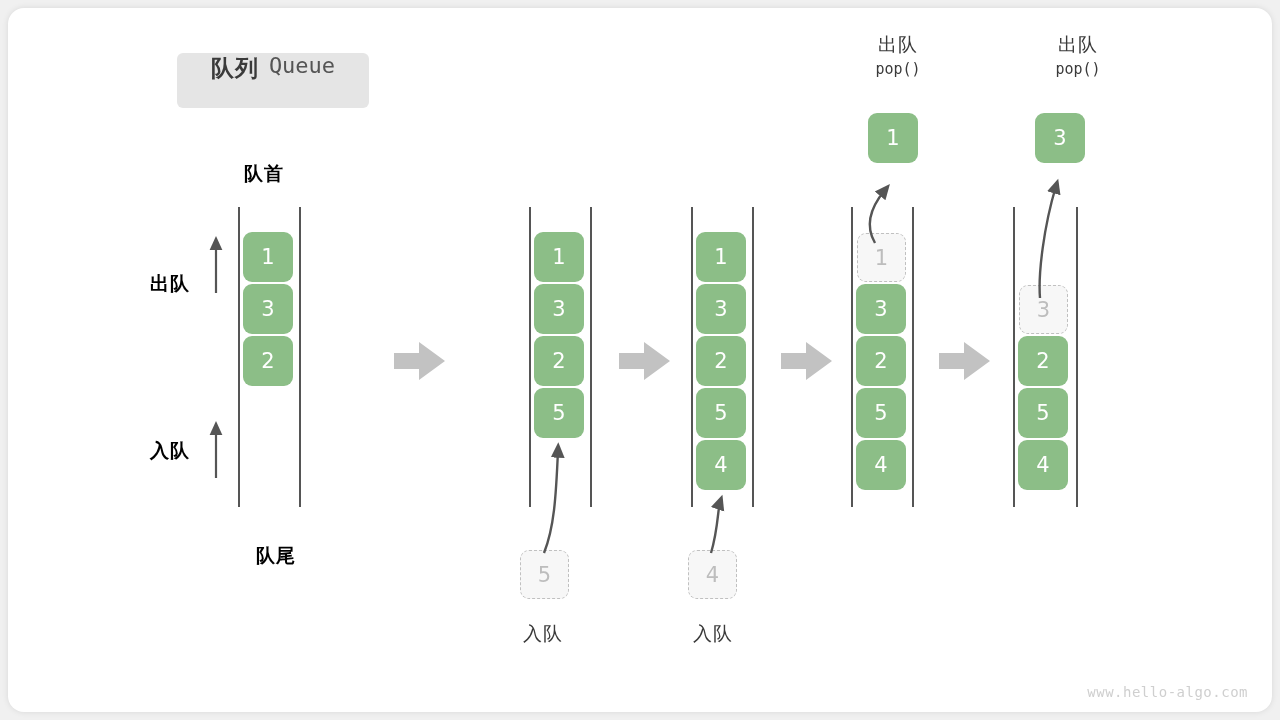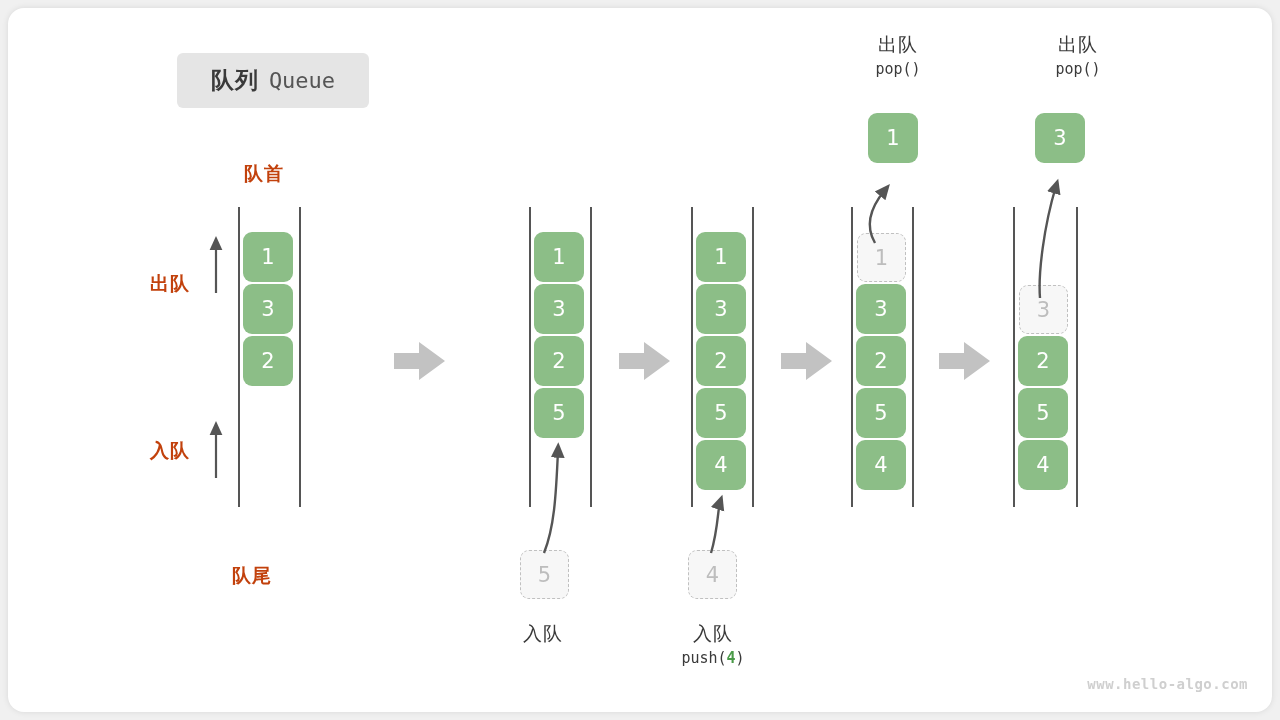--- a/index.html
+++ b/index.html
@@ -34,42 +34,42 @@
   
   #title-badge {
     position: absolute;
     left: 169px;
     top: 45px;
     width: 192px;
     height: 55px;
     background: #e5e5e5;
     border-radius: 6px;
     display: flex;
-    align-items: center;
+    align-items: flex-start;
     justify-content: center;
     gap: 10px;
   }
   #title-badge .cn {
     font-size: 23px;
     font-weight: bold;
     color: #3a3a3a;
     letter-spacing: 1px;
   }
   #title-badge .en {
     font-size: 22px;
     color: #555555;
     font-family: "DejaVu Sans Mono", "Liberation Mono", monospace;
   }
 
   
   .cn-label {
     position: absolute;
     font-size: 19px;
     font-weight: bold;
-    color: #c2410c;
+    color: #000000;
     letter-spacing: 1px;
     white-space: nowrap;
   }
   .caption {
     position: absolute;
     text-align: center;
     white-space: nowrap;
     color: #3a3a3a;
   }
   .caption .cn {
@@ -126,41 +126,40 @@
     top: 0;
     width: 1264px;
     height: 704px;
     pointer-events: none;
   }
 
   
   #watermark {
     position: absolute;
     right: 24px;
-    bottom: 20px;
+    bottom: 12px;
     font-size: 14px;
     color: #cfcfcf;
     font-family: "DejaVu Sans Mono", "Liberation Mono", monospace;
     letter-spacing: 0.5px;
-    font-weight: bold;
   }
 </style>
 </head>
 <body>
 
 <div id="page">
   <div id="card">
 
     <div id="title-badge">
       <span class="cn">队列</span>
       <span class="en">Queue</span>
     </div>
 
     <div class="cn-label" style="left:236px; top:153px;">队首</div>
-    <div class="cn-label" style="left:224px; top:535px;margin-top:20px;">队尾</div>
+    <div class="cn-label" style="left:248px; top:535px;">队尾</div>
     <div class="cn-label" style="left:142px; top:263px;">出队</div>
     <div class="cn-label" style="left:142px; top:430px;">入队</div>
 
     <div class="rail" style="left:230px; top:199px; height:300px;"></div>
     <div class="rail" style="left:291px; top:199px; height:300px;"></div>
     <div class="cell" style="left:235px; top:224px;">1</div>
     <div class="cell" style="left:235px; top:276px;">3</div>
     <div class="cell" style="left:235px; top:328px;">2</div>
 
     <div class="rail" style="left:521px; top:199px; height:300px;"></div>
@@ -177,21 +176,20 @@
     <div class="rail" style="left:683px; top:199px; height:300px;"></div>
     <div class="rail" style="left:744px; top:199px; height:300px;"></div>
     <div class="cell" style="left:688px; top:224px;">1</div>
     <div class="cell" style="left:688px; top:276px;">3</div>
     <div class="cell" style="left:688px; top:328px;">2</div>
     <div class="cell" style="left:688px; top:380px;">5</div>
     <div class="cell" style="left:688px; top:432px;">4</div>
     <div class="cell ghost" style="left:680px; top:542px;">4</div>
     <div class="caption" style="left:610px; top:612px; width:190px;">
       <span class="cn">入队</span>
-      <span class="code"><span>push(</span><span class="num">4</span><span>)</span></span>
     </div>
 
     <div class="caption" style="left:795px; top:23px; width:190px;">
       <span class="cn">出队</span>
       <span class="code">pop()</span>
     </div>
     <div class="cell" style="left:860px; top:105px;">1</div>
     <div class="rail" style="left:843px; top:199px; height:300px;"></div>
     <div class="rail" style="left:904px; top:199px; height:300px;"></div>
     <div class="cell ghost" style="left:849px; top:225px;">1</div>

